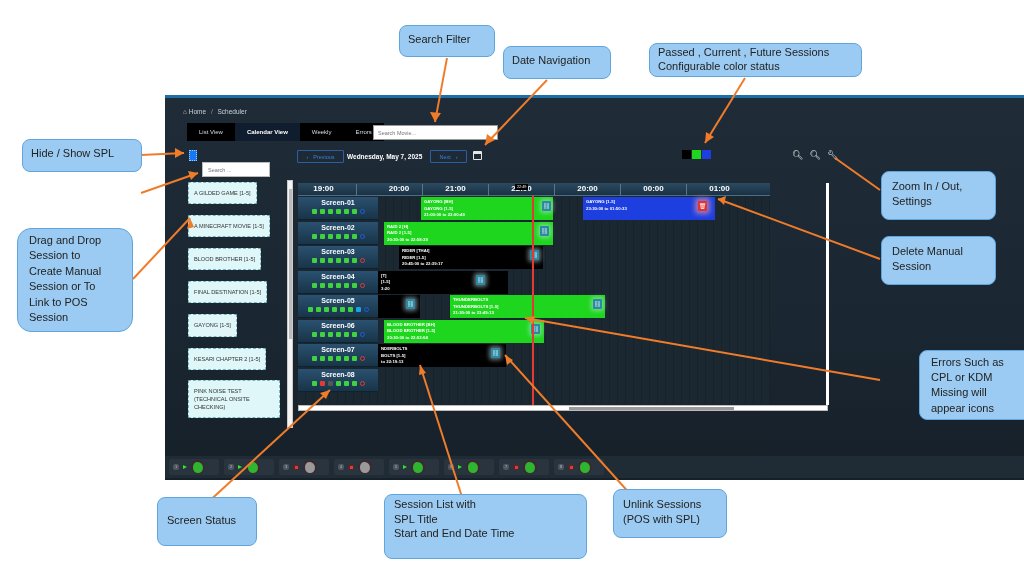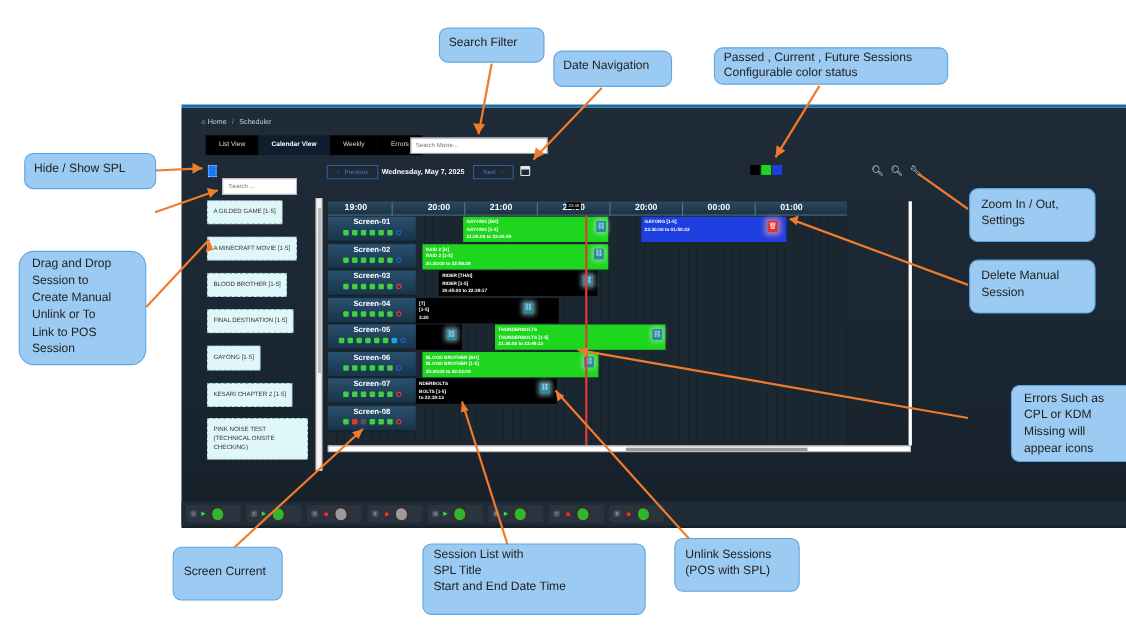--- a/index.html
+++ b/index.html
@@ -435,40 +435,40 @@
     <div>Passed , Current , Future Sessions</div>
     <div>Configurable color status</div>
   </div>
   <div class="callout" style="left:22px;top:139px;width:120px;height:33px">
     <span>Hide / Show SPL</span>
   </div>
   <div class="callout" style="left:17px;top:228px;width:116px;height:104px;padding:4px 11px;line-height:1.4;border-radius:14px">
     <div>Drag and Drop</div>
     <div>Session to</div>
     <div>Create Manual</div>
-    <div>Unlink or To</div>
+    <div>Session or To</div>
     <div>Link to POS</div>
     <div>Session</div>
   </div>
   <div class="callout" style="left:881px;top:171px;width:115px;height:49px;padding:7px 10px">
     <div>Zoom In / Out,</div>
     <div>Settings</div>
   </div>
   <div class="callout" style="left:881px;top:236px;width:115px;height:49px;padding:7px 10px">
     <div>Delete Manual</div>
     <div>Session</div>
   </div>
   <div class="callout" style="left:919px;top:350px;width:123px;height:70px;padding:4px 11px">
     <div>Errors Such as</div>
     <div>CPL or KDM</div>
     <div>Missing will</div>
     <div>appear icons</div>
   </div>
   <div class="callout" style="left:157px;top:497px;width:100px;height:49px;padding:15px 9px">
-    <span>Screen Current</span>
+    <span>Screen Status</span>
   </div>
   <div class="callout" style="left:384px;top:494px;width:203px;height:65px;padding:2px 9px;line-height:1.33">
     <div>Session List with</div>
     <div>SPL Title</div>
     <div>Start and End Date Time</div>
   </div>
   <div class="callout" style="left:613px;top:489px;width:114px;height:49px;padding:7px 9px">
     <div>Unlink Sessions</div>
     <div>(POS with SPL)</div>
   </div>

